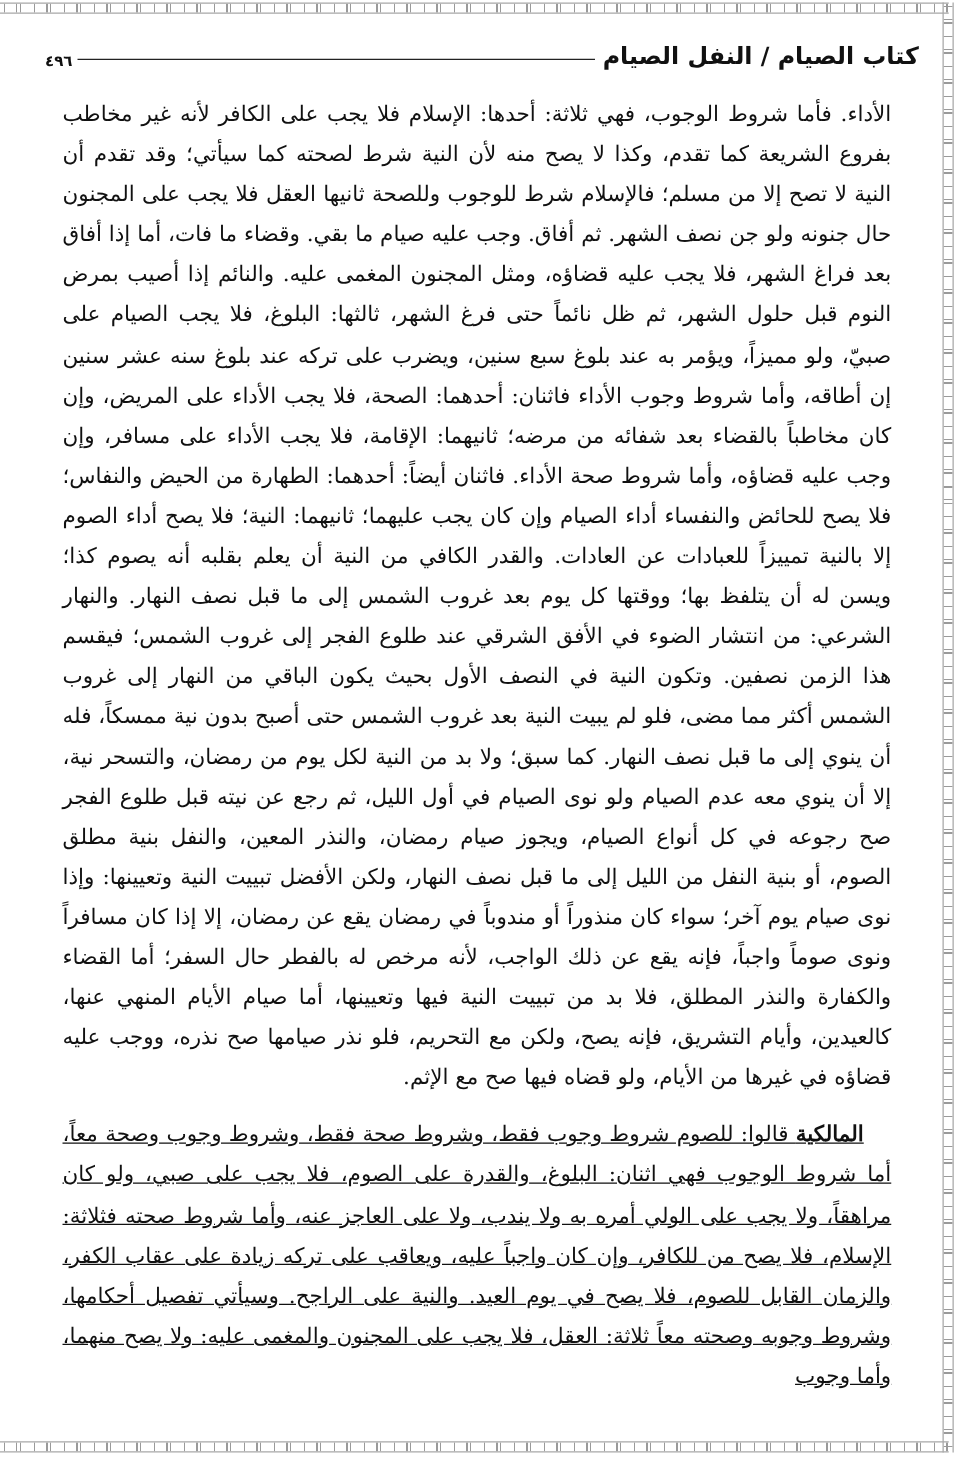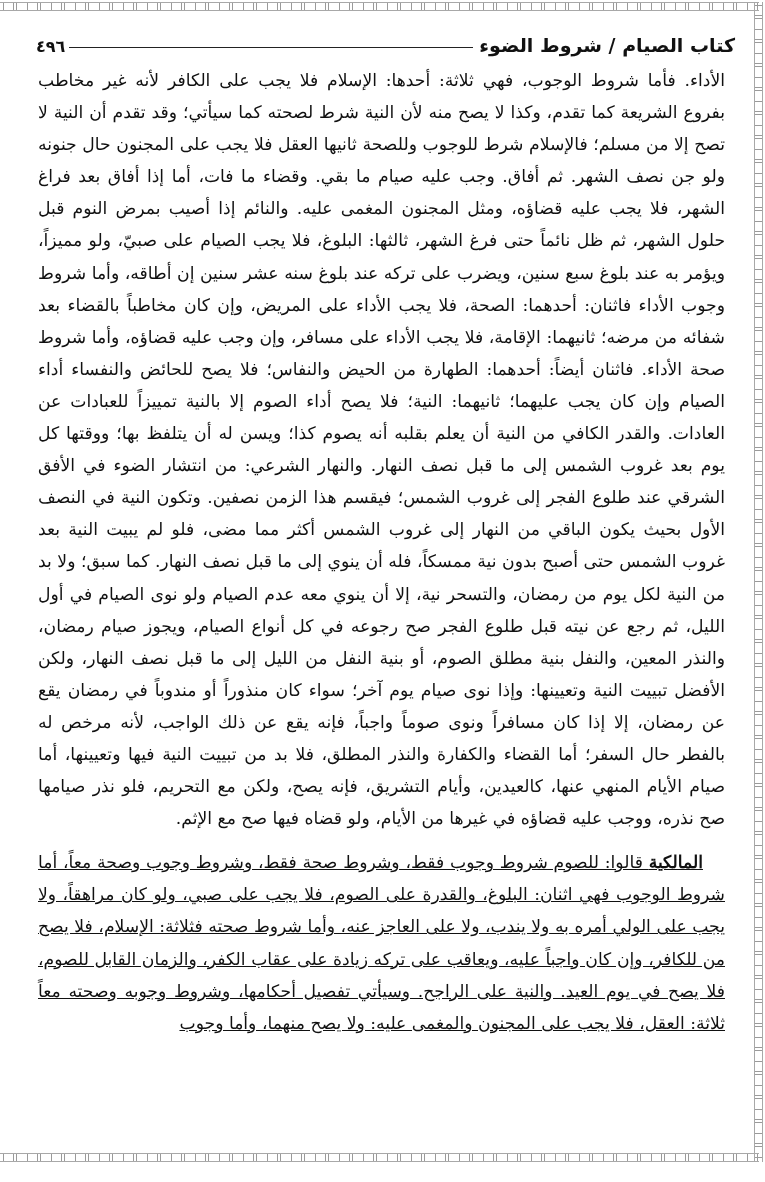--- a/index.html
+++ b/index.html
@@ -28,42 +28,42 @@
     box-sizing: border-box;
   }
 
   
   .running-header {
     position: absolute; top: 22px; left: 36px; right: 30px; height: 34px;
     display: flex; align-items: flex-end; direction: rtl;
   }
   .header-title { font-weight: bold; font-size: 19px; white-space: nowrap; padding-left: 2px; }
   .header-rule { flex: 1; border-bottom: 1.5px solid #222; margin: 0 4px 8px 4px; }
-  .page-number { font-weight: bold; font-size: 16px; white-space: nowrap; }
+  .page-number { font-weight: bold; font-size: 12px; white-space: nowrap; }
 
   
   .page-body {
     position: absolute; top: 62px; left: 36px; right: 38px;
     direction: rtl; text-align: justify; text-align-last: auto;
     font-family: "DejaVu Serif", "Liberation Serif", serif;
     font-size: 17.2px; line-height: 32.1px;
   }
-  .page-body p { margin: 2px; }
+  .page-body p { margin: 14px; }
   .page-body p.para-2 { margin-top: 12px; text-indent: 22px; text-decoration: underline; }
   .madhhab { font-weight: bold; }
 </style>
 </head>
 <body>
 
 <div class="border-top"></div>
 <div class="border-right"></div>
 <div class="border-bottom"></div>
 
 <header class="running-header">
-  <span class="header-title">كتاب الصيام / شروط الضوء</span>
+  <span class="header-title">كتاب الصيام / النفل الصيام</span>
   <span class="header-rule"></span>
   <span class="page-number">٤٩٦</span>
 </header>
 
 <main class="page-body">
   <p class="para-1">الأداء. فأما شروط الوجوب، فهي ثلاثة: أحدها: الإسلام فلا يجب على الكافر لأنه غير مخاطب بفروع الشريعة كما تقدم، وكذا لا يصح منه لأن النية شرط لصحته كما سيأتي؛ وقد تقدم أن النية لا تصح إلا من مسلم؛ فالإسلام شرط للوجوب وللصحة ثانيها العقل فلا يجب على المجنون حال جنونه ولو جن نصف الشهر. ثم أفاق. وجب عليه صيام ما بقي. وقضاء ما فات، أما إذا أفاق بعد فراغ الشهر، فلا يجب عليه قضاؤه، ومثل المجنون المغمى عليه. والنائم إذا أصيب بمرض النوم قبل حلول الشهر، ثم ظل نائماً حتى فرغ الشهر، ثالثها: البلوغ، فلا يجب الصيام على صبيّ، ولو مميزاً، ويؤمر به عند بلوغ سبع سنين، ويضرب على تركه عند بلوغ سنه عشر سنين إن أطاقه، وأما شروط وجوب الأداء فاثنان: أحدهما: الصحة، فلا يجب الأداء على المريض، وإن كان مخاطباً بالقضاء بعد شفائه من مرضه؛ ثانيهما: الإقامة، فلا يجب الأداء على مسافر، وإن وجب عليه قضاؤه، وأما شروط صحة الأداء. فاثنان أيضاً: أحدهما: الطهارة من الحيض والنفاس؛ فلا يصح للحائض والنفساء أداء الصيام وإن كان يجب عليهما؛ ثانيهما: النية؛ فلا يصح أداء الصوم إلا بالنية تمييزاً للعبادات عن العادات. والقدر الكافي من النية أن يعلم بقلبه أنه يصوم كذا؛ ويسن له أن يتلفظ بها؛ ووقتها كل يوم بعد غروب الشمس إلى ما قبل نصف النهار. والنهار الشرعي: من انتشار الضوء في الأفق الشرقي عند طلوع الفجر إلى غروب الشمس؛ فيقسم هذا الزمن نصفين. وتكون النية في النصف الأول بحيث يكون الباقي من النهار إلى غروب الشمس أكثر مما مضى، فلو لم يبيت النية بعد غروب الشمس حتى أصبح بدون نية ممسكاً، فله أن ينوي إلى ما قبل نصف النهار. كما سبق؛ ولا بد من النية لكل يوم من رمضان، والتسحر نية، إلا أن ينوي معه عدم الصيام ولو نوى الصيام في أول الليل، ثم رجع عن نيته قبل طلوع الفجر صح رجوعه في كل أنواع الصيام، ويجوز صيام رمضان، والنذر المعين، والنفل بنية مطلق الصوم، أو بنية النفل من الليل إلى ما قبل نصف النهار، ولكن الأفضل تبييت النية وتعيينها: وإذا نوى صيام يوم آخر؛ سواء كان منذوراً أو مندوباً في رمضان يقع عن رمضان، إلا إذا كان مسافراً ونوى صوماً واجباً، فإنه يقع عن ذلك الواجب، لأنه مرخص له بالفطر حال السفر؛ أما القضاء والكفارة والنذر المطلق، فلا بد من تبييت النية فيها وتعيينها، أما صيام الأيام المنهي عنها، كالعيدين، وأيام التشريق، فإنه يصح، ولكن مع التحريم، فلو نذر صيامها صح نذره، ووجب عليه قضاؤه في غيرها من الأيام، ولو قضاه فيها صح مع الإثم.</p>
   <p class="para-2"><span class="madhhab">المالكية</span><span> قالوا: للصوم شروط وجوب فقط، وشروط صحة فقط، وشروط وجوب وصحة معاً، أما شروط الوجوب فهي اثنان: البلوغ، والقدرة على الصوم، فلا يجب على صبي، ولو كان مراهقاً، ولا يجب على الولي أمره به ولا يندب، ولا على العاجز عنه، وأما شروط صحته فثلاثة: الإسلام، فلا يصح من للكافر، وإن كان واجباً عليه، ويعاقب على تركه زيادة على عقاب الكفر، والزمان القابل للصوم، فلا يصح في يوم العيد. والنية على الراجح. وسيأتي تفصيل أحكامها، وشروط وجوبه وصحته معاً ثلاثة: العقل، فلا يجب على المجنون والمغمى عليه: ولا يصح منهما، وأما وجوب</span></p>
 </main>
 
 </body></html>

